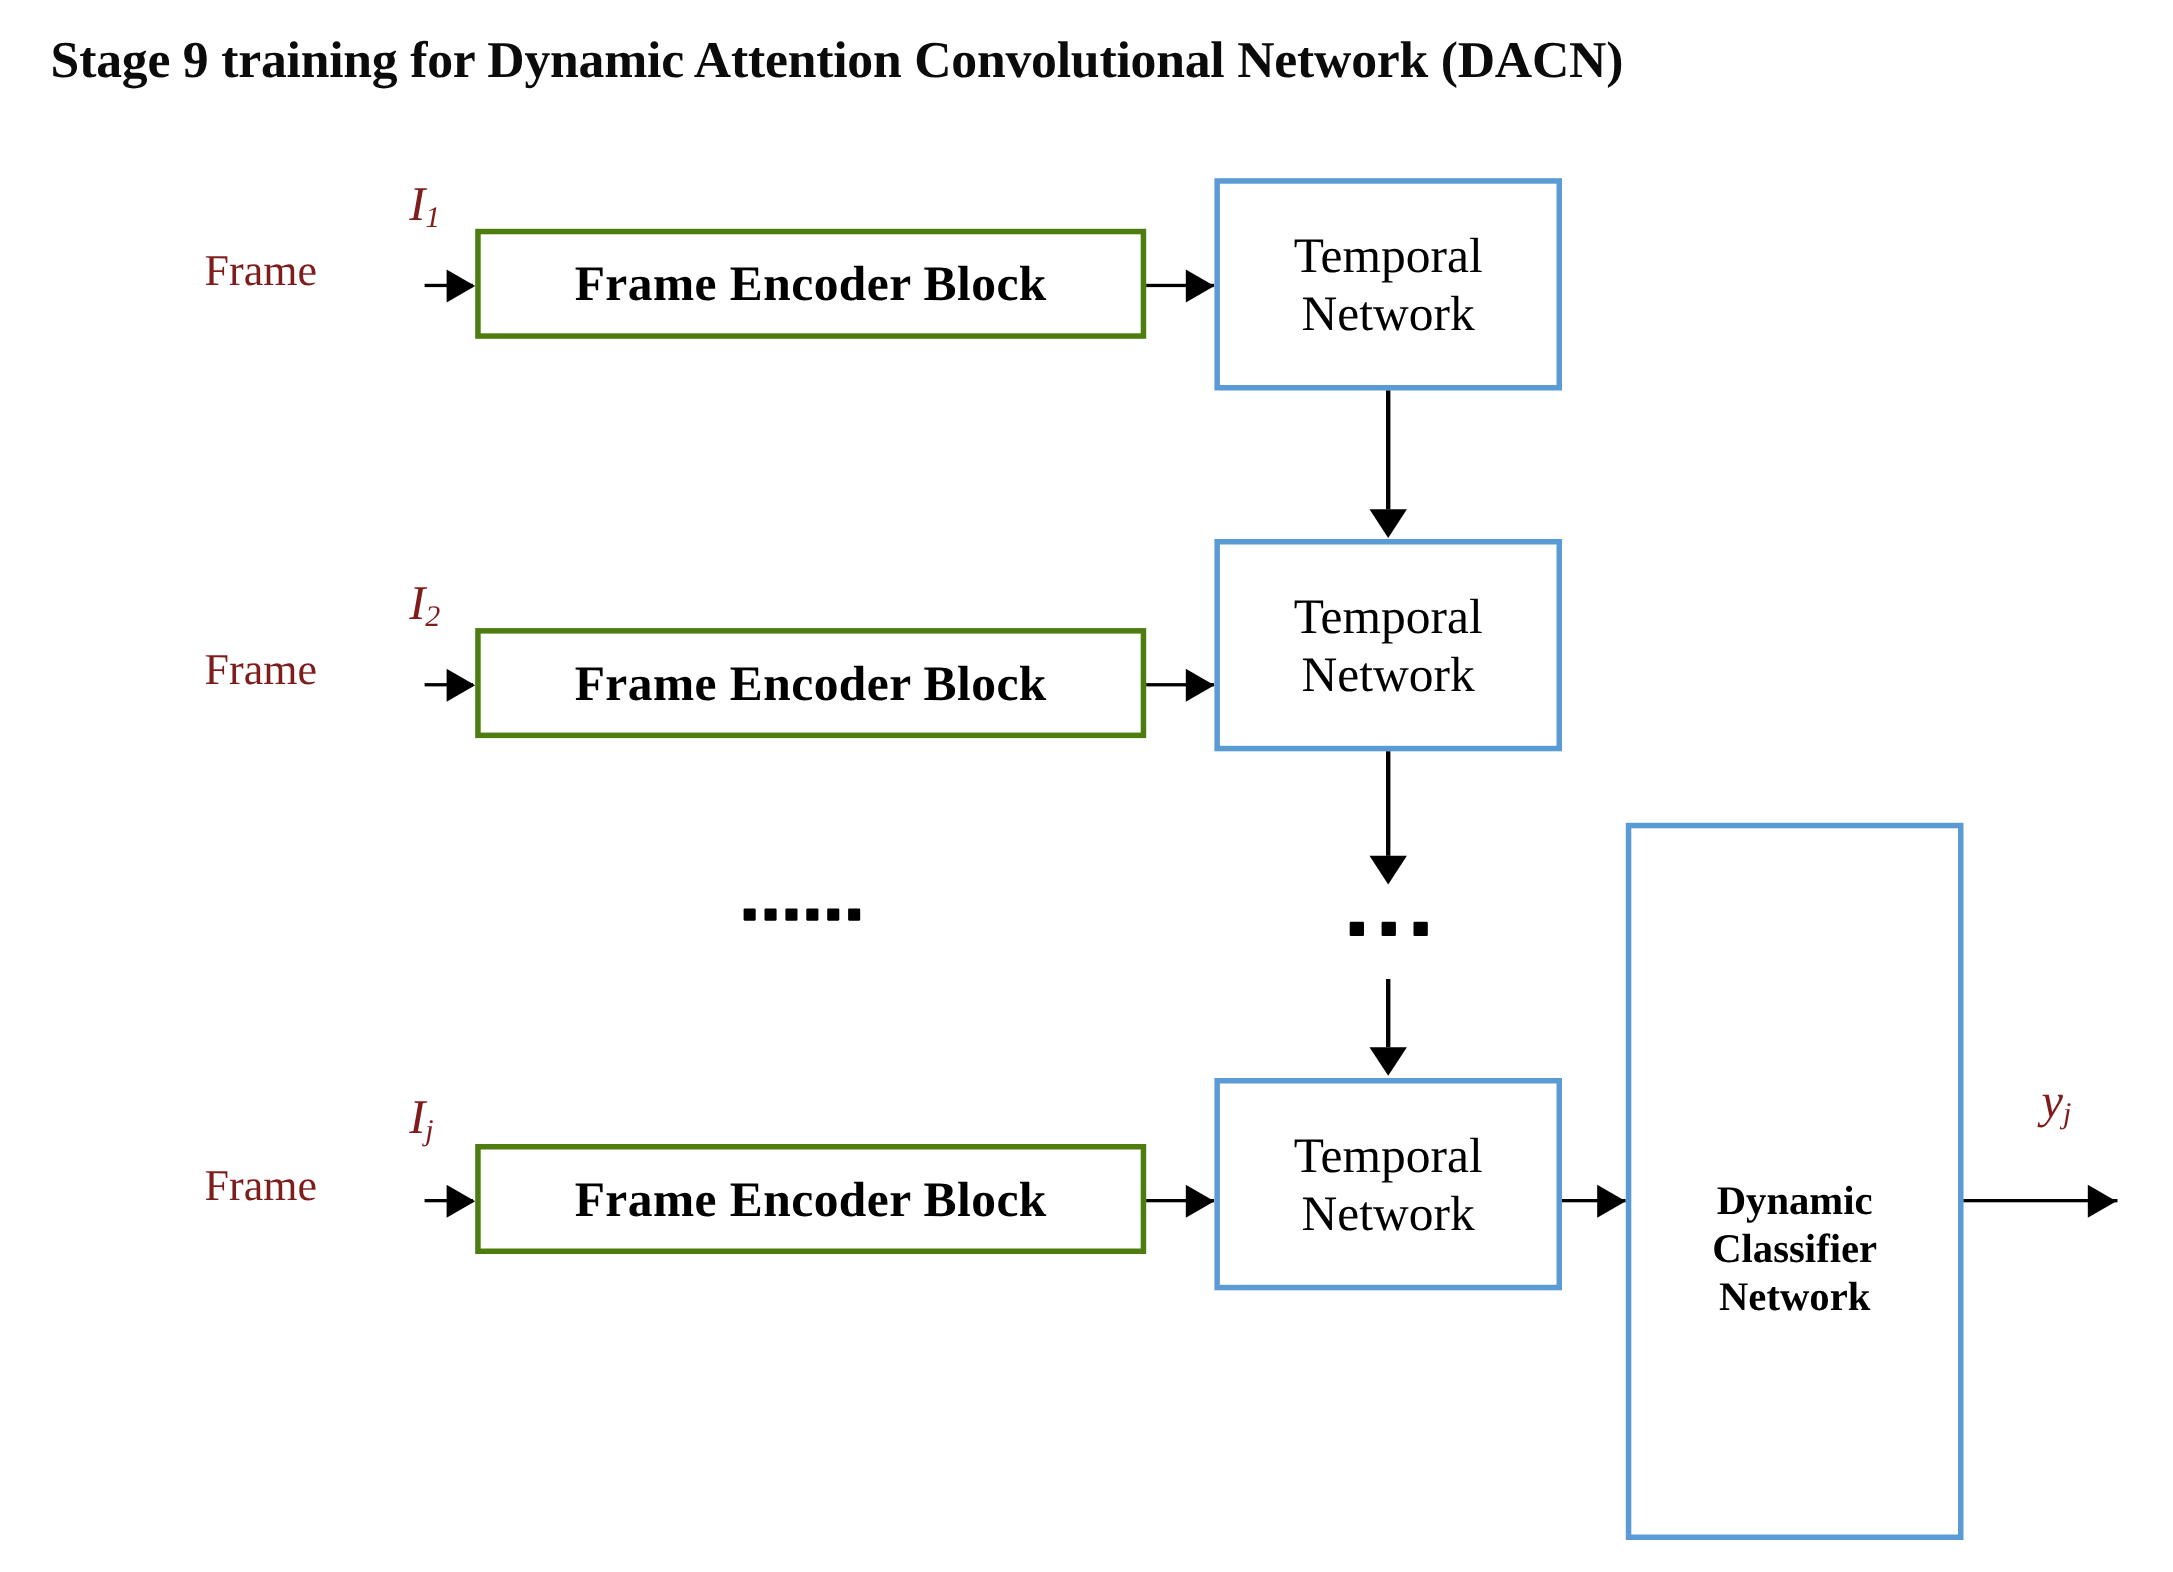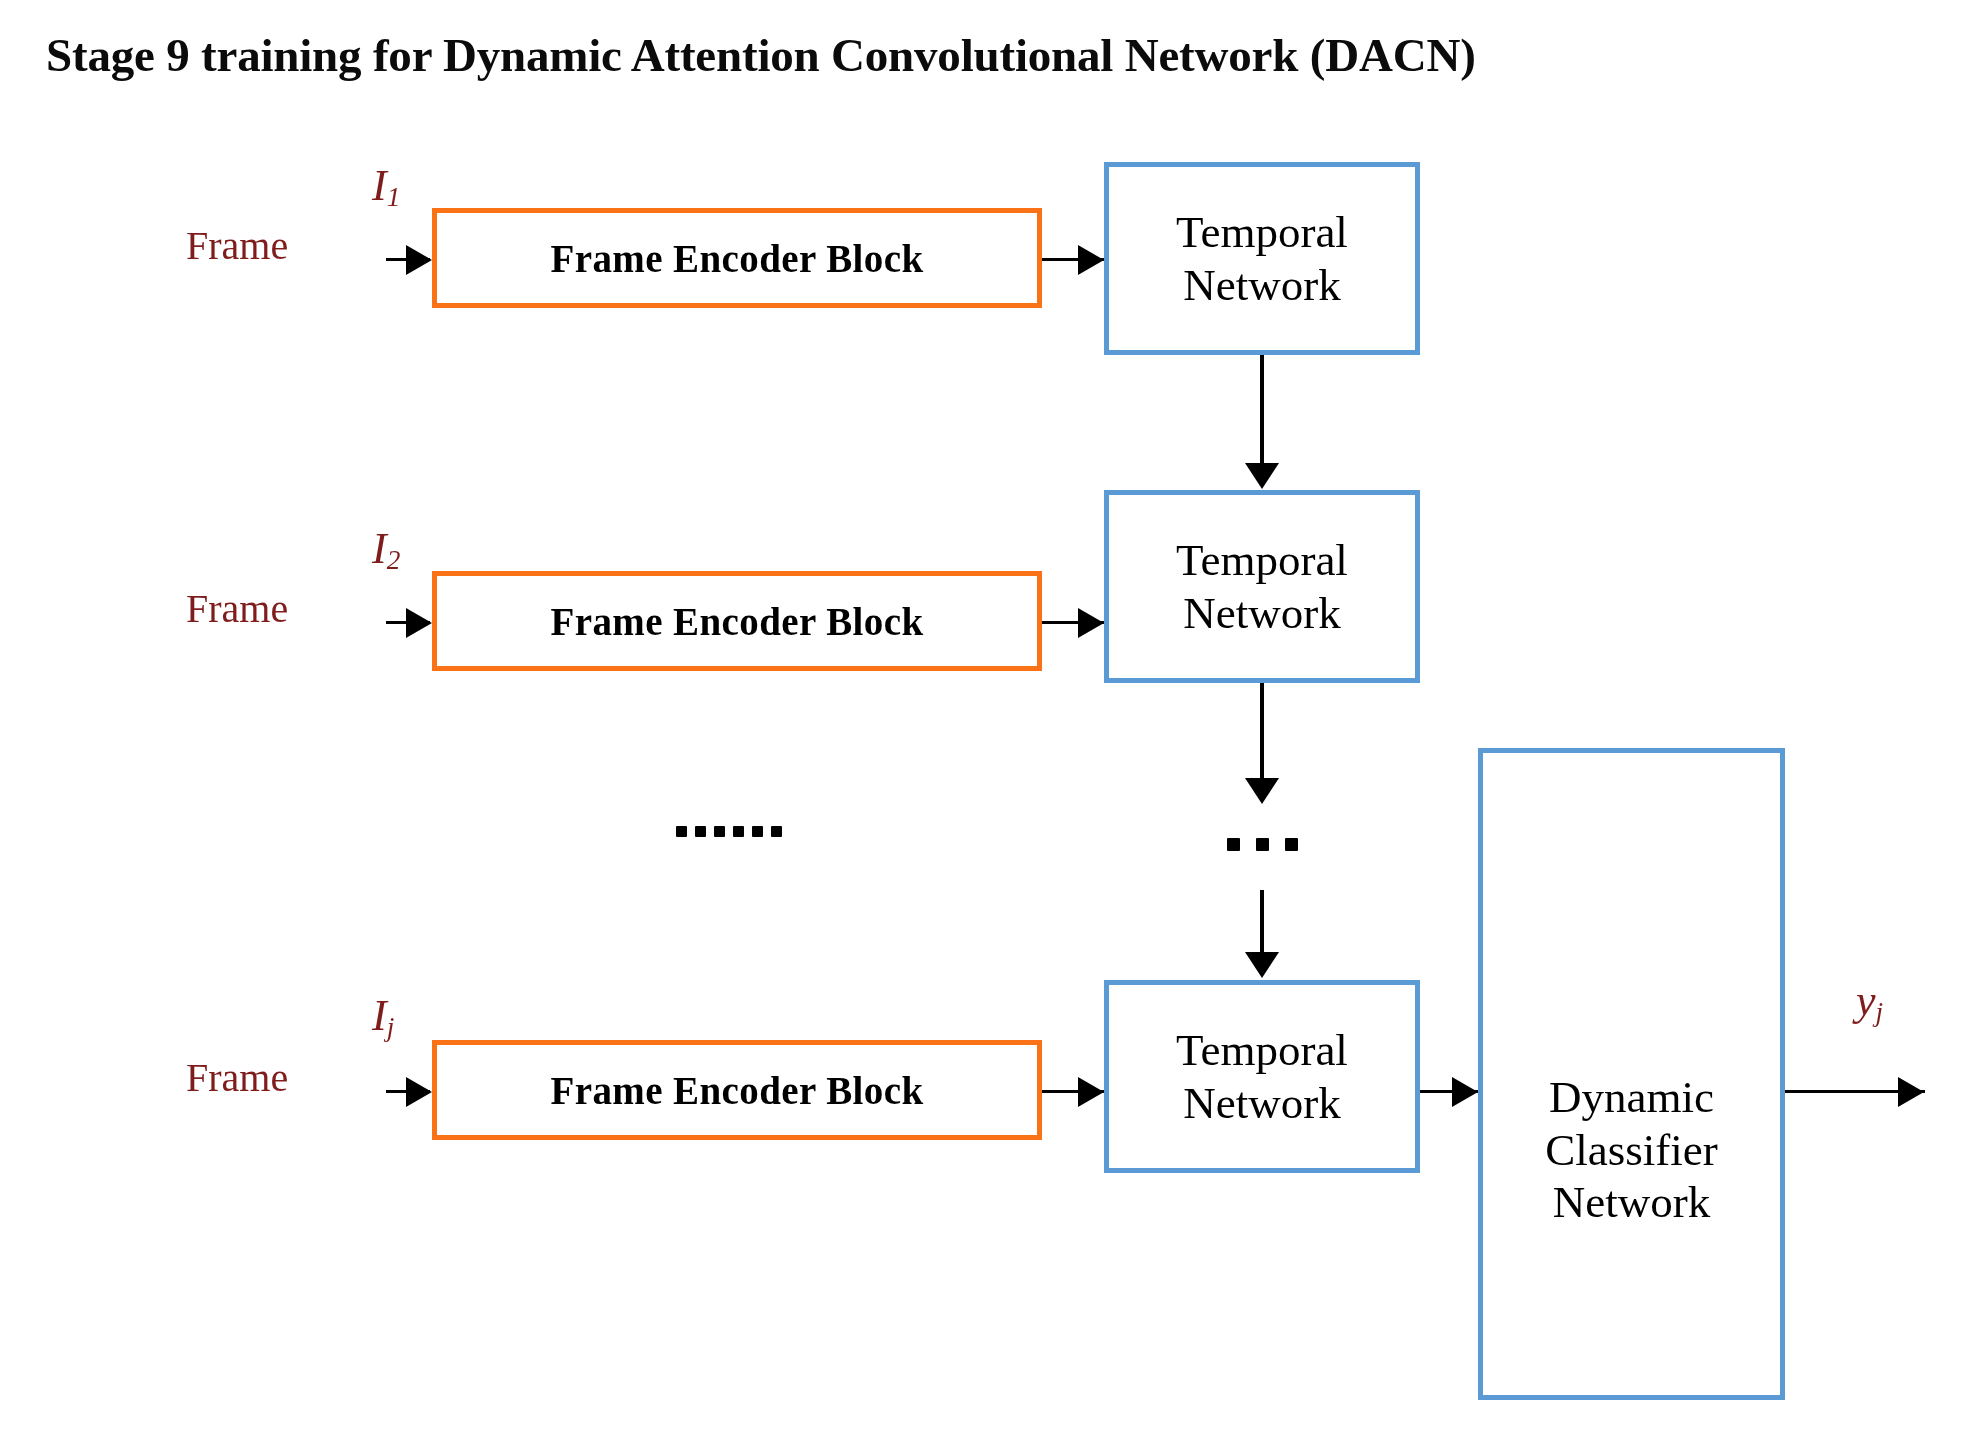--- a/index.html
+++ b/index.html
@@ -32,36 +32,36 @@
     position: absolute;
     box-sizing: border-box;
     background: #ffffff;
     display: flex;
     align-items: center;
     justify-content: center;
     text-align: center;
     color: #000000;
   }
   .box-encoder {
-    border: 5px solid #f97316;
+    border: 5px solid #4d7c0f;
     font-weight: bold;
-    font-size: 39px;
+    font-size: 45px;
     letter-spacing: 0.4px;
   }
   .box-temporal {
     border: 5px solid #5B9BD5;
     font-weight: normal;
     font-size: 45px;
     line-height: 1.17;
     align-items: center;
   }
   .box-classifier {
     border: 5px solid #5B9BD5;
-    font-weight: normal;
-    font-size: 45px;
+    font-weight: bold;
+    font-size: 37px;
     line-height: 1.17;
     justify-content: center;
   }
   .box-classifier .inner {
     position: absolute;
     left: 0;
     right: 0;
     top: 318px;
     text-align: center;
   }

